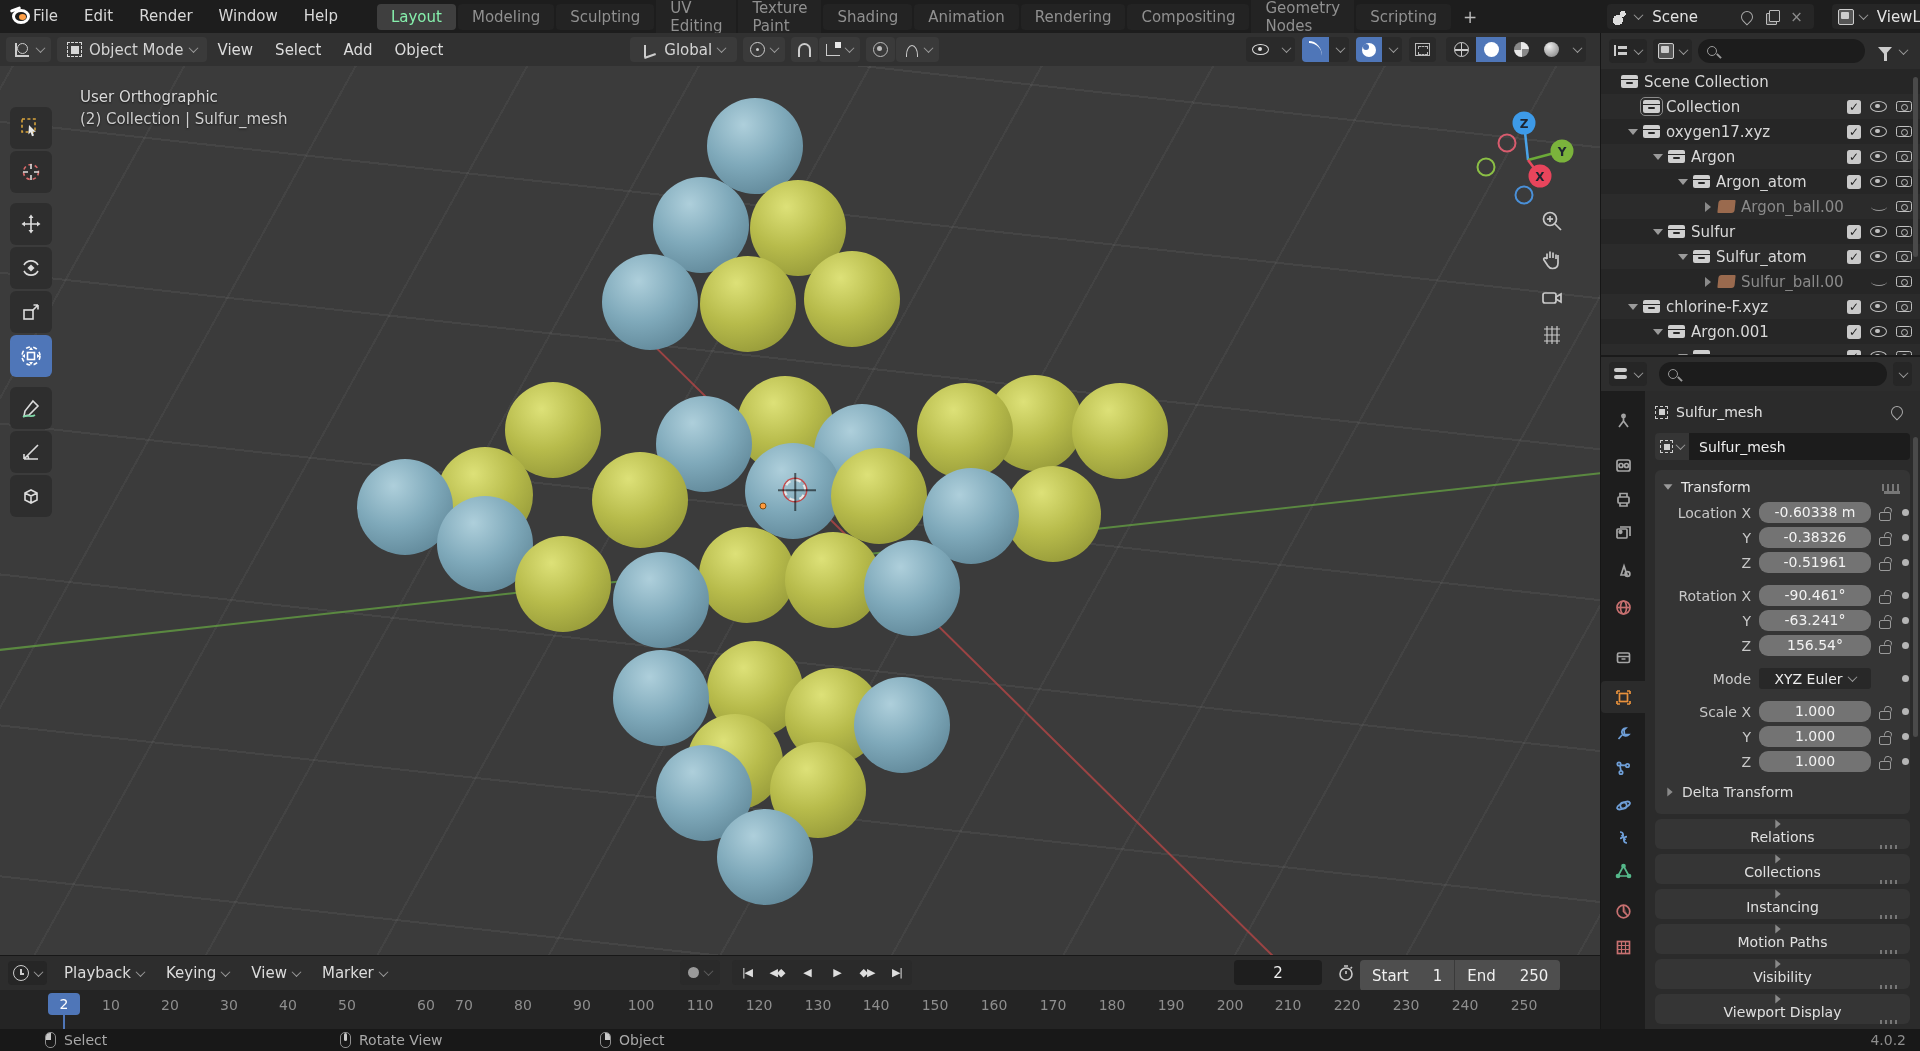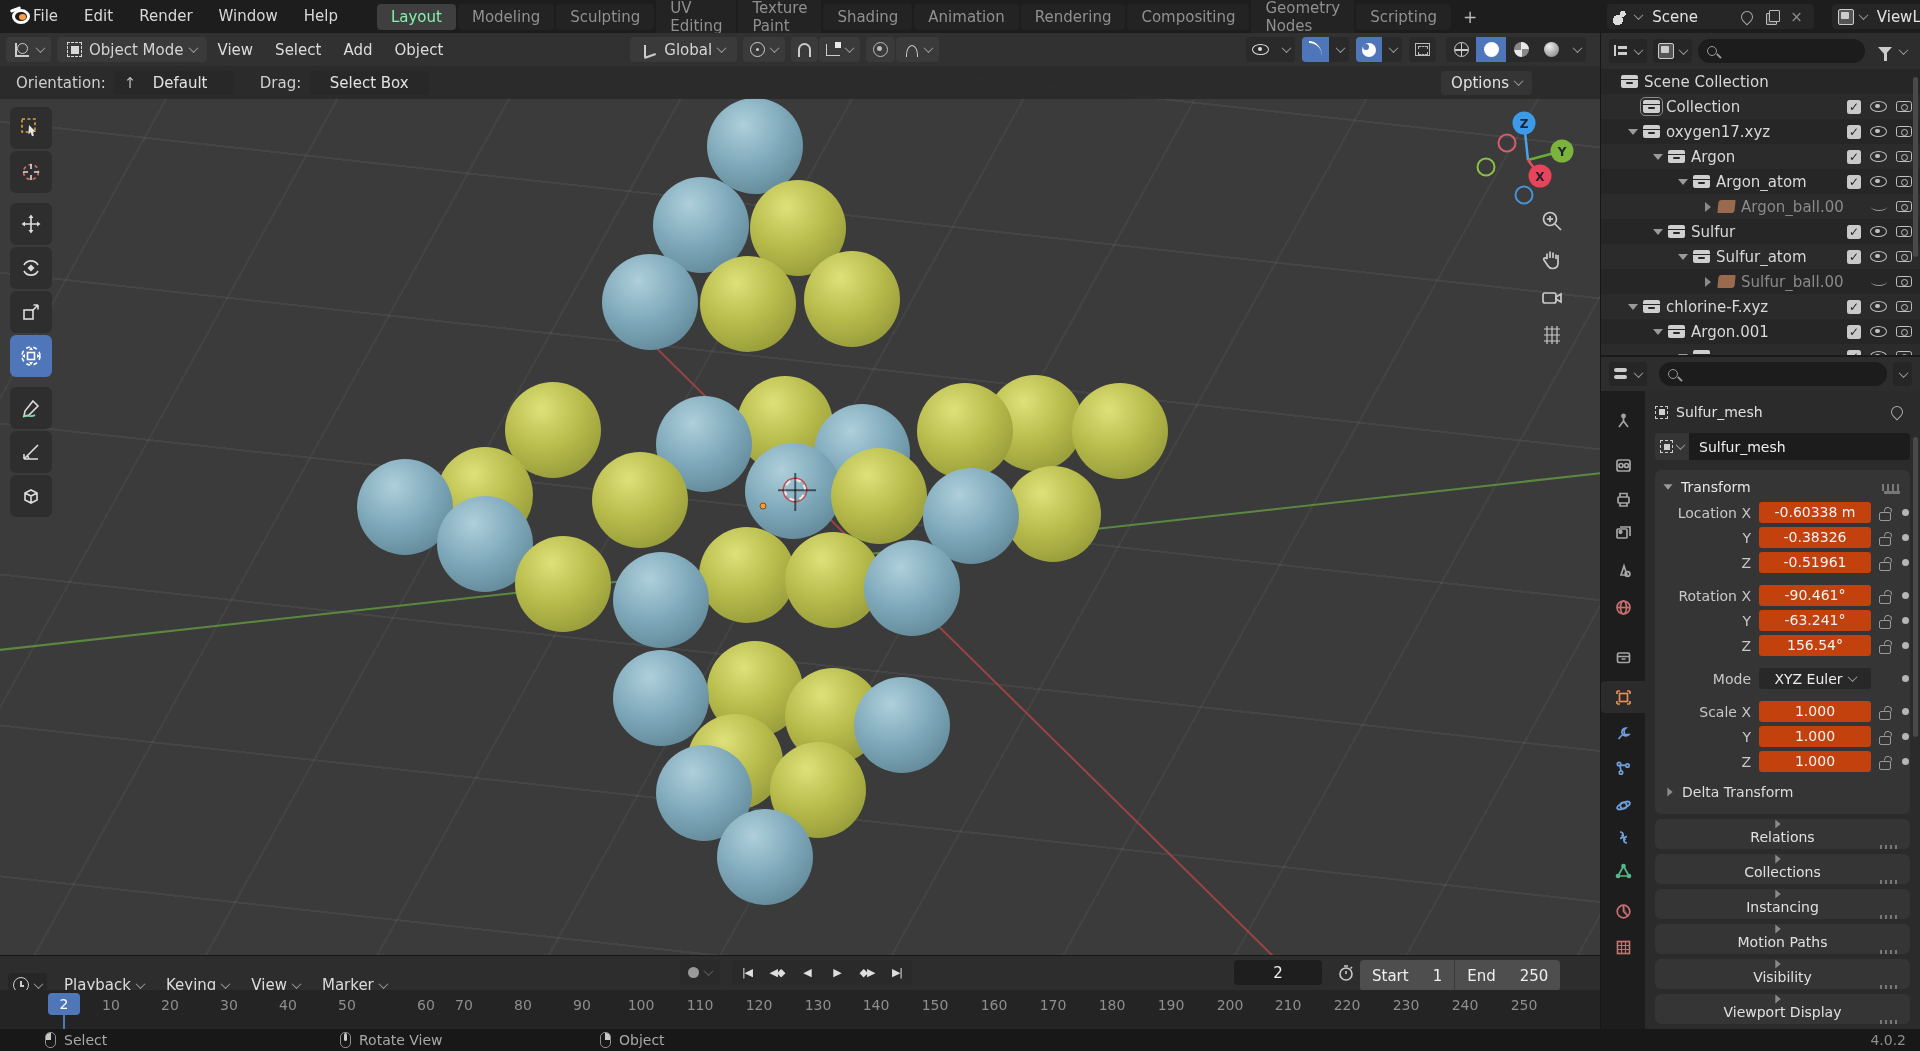--- a/index.html
+++ b/index.html
@@ -177,34 +177,34 @@
   #name-btn { display:flex; align-items:center; height:27px; padding:0 5px; background:#353535; border-radius:4px 0 0 4px; }
   #name-field { flex:1; height:27px; background:#1c1c1c; border-radius:0 4px 4px 0; color:#efefef; display:flex; align-items:center; padding:0 10px; }
   .panel { background:#353535; border-radius:6px; margin-top:10px; padding:6px 8px 10px 8px; }
   .panel-title { display:flex; align-items:center; color:#e6e6e6; height:22px; }
   .panel-title .tri-d { margin-right:8px; transform:scale(.9); }
   .grip { margin-left:auto; width:20px; height:7px; background:repeating-linear-gradient(90deg,#777 0 2px,transparent 2px 5px); -webkit-mask:none; clip-path:none; }
   .grip2 { box-shadow:0 5px 0 -2px #777; }
   .trow { display:flex; align-items:center; height:21px; margin-top:4px; }
   .trow.gap-y { margin-top:12px; }
   .trow .tlabel { width:96px; text-align:right; color:#c8c8c8; padding-right:8px; flex:none; }
-  .tfield { width:112px; height:21px; background:#c2410c; border-radius:3px; color:#f2f2f2; text-align:center; line-height:21px; flex:none; }
+  .tfield { width:112px; height:21px; background:#737373; border-radius:9px; color:#f2f2f2; text-align:center; line-height:21px; flex:none; }
   .tselect { width:112px; height:21px; background:#282828; border-radius:3px; color:#ededed; display:flex; align-items:center; justify-content:center; flex:none; }
   .lock { width:12px; height:9px; border:1.5px solid #9a9a9a; border-radius:2px; position:relative; margin-left:8px; flex:none; align-self:flex-end; margin-bottom:2px; }
   .lock:before { content:""; position:absolute; left:4px; top:-6px; width:6px; height:6px; border:1.5px solid #9a9a9a; border-bottom:none; border-radius:4px 4px 0 0; transform:rotate(14deg); }
   .kdot { width:7px; height:7px; border-radius:50%; background:#b5b5b5; margin-left:11px; flex:none; }
   .subsec { display:flex; align-items:center; color:#dcdcdc; height:24px; margin-top:8px; }
   .subsec .tri-r { margin:0 9px 0 4px; transform:scale(.9); }
   .section { background:#353535; border-radius:6px; margin-top:5px; height:30px; display:flex; align-items:center; padding:0 10px; color:#e0e0e0;flex-direction:column; }
   .section .tri-r { margin-right:9px; transform:scale(.9); }
   #prop-scroll { position:absolute; right:2px; top:80px; width:5px; height:300px; background:#4a4a4a; border-radius:3px; }
 
   
   #timeline { position:absolute; left:0; top:955px; width:1600px; height:74px; background:#2d2d2d; border-top:1px solid #181818; }
-  #tl-header { height:34px; display:flex; align-items:center;margin-top:12px; }
+  #tl-header { height:34px; display:flex; align-items:center; }
   .clock-ic { width:16px; height:16px; border:1.8px solid #ccc; border-radius:50%; position:relative; }
   .clock-ic:before { content:""; position:absolute; left:6px; top:3px; width:1.8px; height:5px; background:#ccc; }
   .clock-ic:after { content:""; position:absolute; left:6px; top:7px; width:4px; height:1.8px; background:#ccc; }
   #tl-right { display:flex; align-items:center; position:absolute; left:680px; top:4px; }
   .rec-btn { display:flex; align-items:center; background:#2a2a2a; height:25px; border-radius:4px; padding:0 8px; }
   .rec-dot { width:11px; height:11px; border-radius:50%; background:#9a9a9a; }
   #jump-group { display:flex; margin-left:12px; background:#2a2a2a; border-radius:4px; }
   .jbtn { width:30px; height:25px; display:flex; align-items:center; justify-content:center; color:#dedede; font-size:11px; letter-spacing:-1px; }
   #frame-field { position:absolute; left:1234px; top:4px; width:88px; height:25px; background:#1e1e1e; border-radius:4px; color:#f0f0f0; display:flex; align-items:center; justify-content:center; }
   #stopwatch { position:absolute; left:1337px; top:8px; }
@@ -360,20 +360,24 @@
 
       <div class="sphere c-y" style="left: 818px; top: 757px;"></div>
 
       <div class="sphere c-b" style="left: 704px; top: 760px;"></div>
 
       <div class="sphere c-b" style="left: 765px; top: 824px;"></div>
 
     <div id="origin-dot"></div>
     <div id="cursor3d"></div>
 
+    <div id="vp-text">
+      <div>User Orthographic</div>
+      <div class="l2">(2) Collection | Sulfur_mesh</div>
+    </div>
 
     <div id="vp-header">
       <div class="hdr-btn">
           <span class="editor-ic"></span>
           <span class="chev"></span>
         </div>
       <div class="hdr-btn" style="padding:0 10px;">
         <span class="objmode-ic"></span>
         <span>Object Mode</span>
           <span class="chev"></span>
@@ -445,35 +449,20 @@
           </div>
         <div class="shade">
             <span class="sh-circ sh-rend"></span>
           </div>
         <div class="tgl-chev" style="border-radius:0 4px 4px 0;margin-right:0;">
             <span class="chev"></span>
           </div>
       </div>
     </div>
 
-    <div id="vp-row2">
-      <span class="r2-label">Orientation:</span>
-      <div class="r2-pill">
-        <span style="color:#bbb;">↑</span>
-          <span class="val">Default</span>
-      </div>
-      <span class="r2-label" style="margin-left:26px;">Drag:</span>
-      <div class="r2-pill">
-        <span class="val">Select Box</span>
-      </div>
-      <div id="options-btn">
-        <span>Options</span>
-          <span class="chev"></span>
-      </div>
-    </div>
 
     <div id="tools">
       <div class="tool-btn">
         <svg width="22" height="22" viewBox="0 0 22 22">
             <rect x="2" y="2" width="13" height="13" stroke="#d8a43c" stroke-dasharray="3 2.4"></rect>
             <path d="M9 8 L16 15 L12.5 14.5 L14 18.5 L12 19.3 L10.6 15.3 L8.4 17.6 Z" fill="#e8e8e8" stroke="none"></path>
           </svg>
       </div>
       <div class="tool-btn">
         <svg width="22" height="22" viewBox="0 0 22 22">

